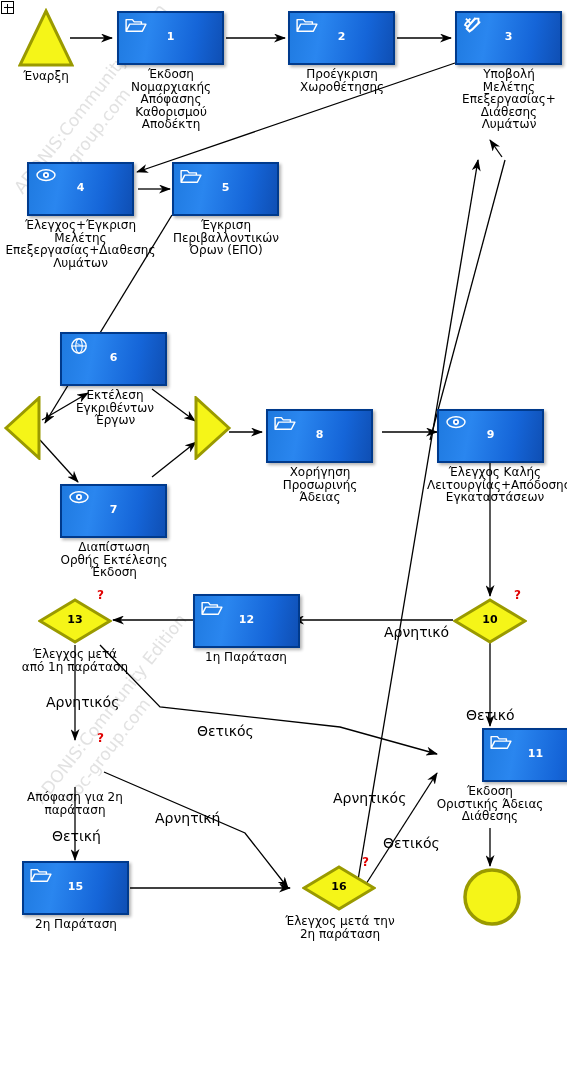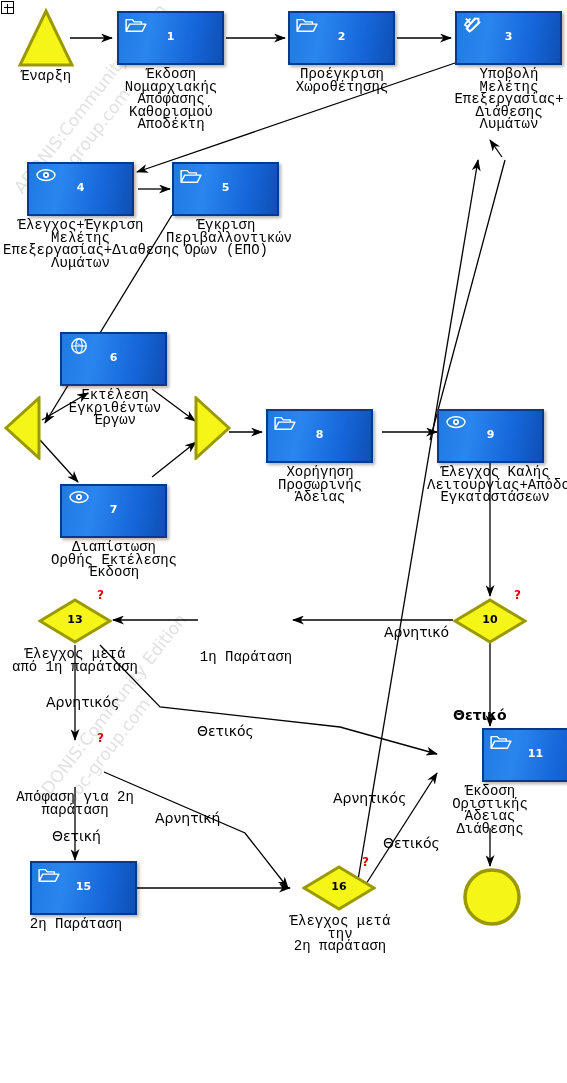--- a/index.html
+++ b/index.html
@@ -22,21 +22,21 @@
   svg#edges{position:absolute;left:0;top:0;width:567px;height:1083px;overflow:visible;}
   .boxnode{position:absolute;width:107px;height:54px;
     border:2px solid #003a8c;box-sizing:border-box;
     background:linear-gradient(100deg,#1f7ae0 0%,#2a86ef 30%,#1565d8 72%,#0f4fb4 100%);
     box-shadow:2px 2px 3px rgba(0,0,0,.30);}
   .boxnum{position:absolute;left:0;right:0;top:17px;text-align:center;
     color:#ffffff;font-size:11px;font-weight:bold;}
   .boxicon{position:absolute;left:5px;top:3px;width:24px;height:18px;}
 
   .nlabel{position:absolute;text-align:center;color:#000;
-    font-size:14px;line-height:12.6px;white-space:pre-line;font-family:Liberation Mono, monospace;}
+    font-size:12px;line-height:12.6px;white-space:pre-line;}
 
   .diamond{position:absolute;width:74px;height:44px;}
   .dnum{position:absolute;left:0;right:0;top:15px;text-align:center;
     font-size:11px;font-weight:bold;color:#000;}
   .qmark{position:absolute;color:#e00000;font-size:12px;font-weight:bold;}
 
   .tri{position:absolute;}
   .endcircle{position:absolute;}
   .startTri{position:absolute;}
 
@@ -242,37 +242,43 @@
   <div class="boxnode" style="left:437px;top:728px;margin-left:45px;">
     <svg class="boxicon" viewBox="0 0 26 20">
       <path d="M2,17 L2,4 L9,4 L11,6.5 L19,6.5 L19,9 M2,17 L6,9 L24,9 L20,17 Z" fill="none" stroke="#fff" stroke-width="1.6" stroke-linejoin="round"></path>
     </svg>
     <div class="boxnum">11</div>
   </div>
   <div class="nlabel" style="left:428px;top:785px;width:124px;">Έκδοση
 Οριστικής Άδειας
 Διάθεσης</div>
 
+  <div class="boxnode" style="left:193px;top:594px;">
+    <svg class="boxicon" viewBox="0 0 26 20">
+      <path d="M2,17 L2,4 L9,4 L11,6.5 L19,6.5 L19,9 M2,17 L6,9 L24,9 L20,17 Z" fill="none" stroke="#fff" stroke-width="1.6" stroke-linejoin="round"></path>
+    </svg>
+    <div class="boxnum">12</div>
+  </div>
   <div class="nlabel" style="left:186px;top:651px;width:120px;">1η Παράταση</div>
 
   <div class="diamond" style="left:38px;top:598px;">
     <svg width="74" height="46" viewBox="0 0 74 46">
       <polygon points="37,2 72,23 37,44 2,23" fill="#f5f518" stroke="#9a9a00" stroke-width="3"></polygon>
     </svg>
     <div class="dnum">13</div>
   </div>
   <div class="qmark" style="left:97px;top:588px;">?</div>
   <div class="nlabel" style="left:10px;top:648px;width:130px;">Έλεγχος μετά
 από 1η παράταση</div>
 
   <div class="qmark" style="left:97px;top:731px;">?</div>
   <div class="nlabel" style="left:14px;top:791px;width:122px;">Απόφαση για 2η
 παράταση</div>
 
-  <div class="boxnode" style="left:22px;top:861px;margin-left:8px;">
+  <div class="boxnode" style="left:22px;top:861px;">
     <svg class="boxicon" viewBox="0 0 26 20">
       <path d="M2,17 L2,4 L9,4 L11,6.5 L19,6.5 L19,9 M2,17 L6,9 L24,9 L20,17 Z" fill="none" stroke="#fff" stroke-width="1.6" stroke-linejoin="round"></path>
     </svg>
     <div class="boxnum">15</div>
   </div>
   <div class="nlabel" style="left:16px;top:918px;width:120px;">2η Παράταση</div>
 
   <div class="diamond" style="left:302px;top:865px;">
     <svg width="74" height="46" viewBox="0 0 74 46">
       <polygon points="37,2 72,23 37,44 2,23" fill="#f5f518" stroke="#9a9a00" stroke-width="3"></polygon>
@@ -295,21 +301,21 @@
     </svg>
   </div>
 
   <div class="endcircle" style="left:461px;top:866px;">
     <svg width="62" height="62" viewBox="0 0 62 62">
       <circle cx="31" cy="31" r="27" fill="#f5f518" stroke="#9a9a00" stroke-width="3.5"></circle>
     </svg>
   </div>
 
   <div class="elabel" style="left:384px;top:624px;">Αρνητικό</div>
-  <div class="elabel" style="left:453px;top:707px;font-weight:bold;">Θετικό</div>
+  <div class="elabel" style="left:466px;top:707px;">Θετικό</div>
   <div class="elabel" style="left:46px;top:694px;">Αρνητικός</div>
   <div class="elabel" style="left:197px;top:723px;">Θετικός</div>
   <div class="elabel" style="left:52px;top:828px;">Θετική</div>
   <div class="elabel" style="left:155px;top:810px;">Αρνητική</div>
   <div class="elabel" style="left:333px;top:790px;">Αρνητικός</div>
   <div class="elabel" style="left:383px;top:835px;">Θετικός</div>
 
 </div>
 
 </body></html>

